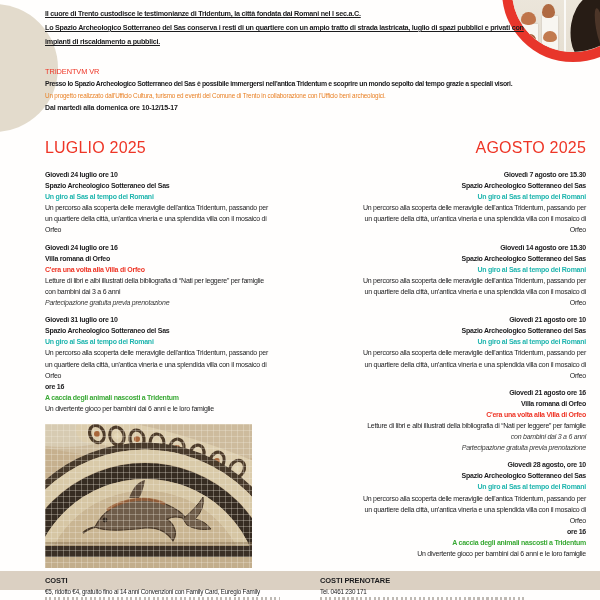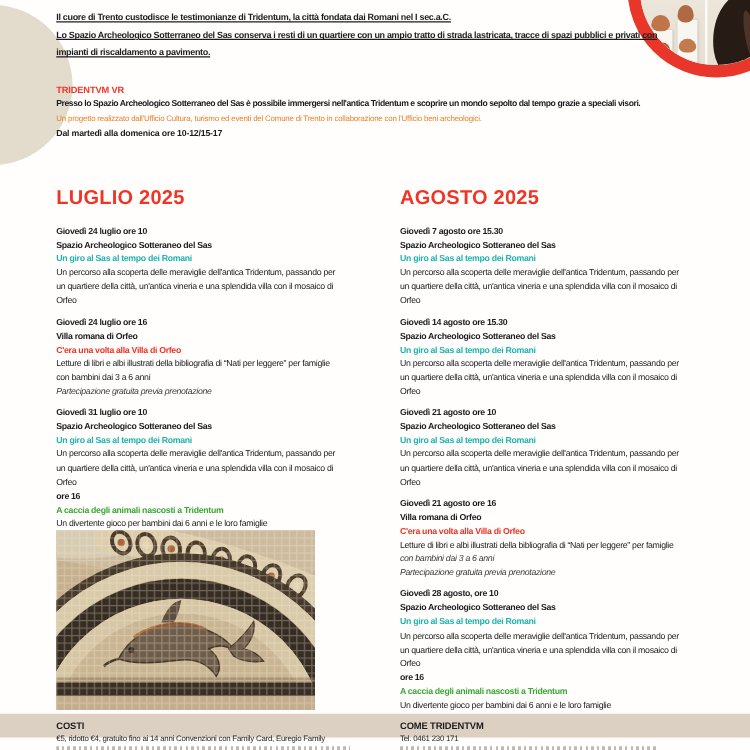--- a/index.html
+++ b/index.html
@@ -20,29 +20,29 @@
         border-radius:55% 45% 48% 52%/60% 50% 55% 45%;transform:rotate(-8deg);}
   .hair-hl{position:absolute;left:84px;top:78px;width:8px;height:40px;background:#5c4030;border-radius:50%;transform:rotate(-10deg);opacity:.7;}
 
   
   .ln{white-space:nowrap;}
   .intro{position:absolute;left:45px;top:7px;}
   .intro .ln{font-size:7.2px;font-weight:700;line-height:14px;letter-spacing:-0.25px;text-decoration:underline;}
 
   .vrblock{position:absolute;left:45px;top:66px;}
   .vrblock .ln{line-height:12px;}
-  .s-red{color:var(--red);font-weight:700;font-size:7.4px;letter-spacing:-0.1px;}
+  .s-red{color:var(--red);font-weight:400;font-size:7.4px;letter-spacing:-0.1px;}
   .s-vrbody{font-weight:700;font-size:6.9px;letter-spacing:-0.35px;}
   .s-orange{color:var(--orange);font-size:6.3px;letter-spacing:-0.15px;}
   .s-b2{font-weight:700;font-size:7px;letter-spacing:-0.15px;}
 
   .col{position:absolute;top:139px;}
   .col-left{left:45px;width:262px;}
-  .col-right{left:320px;width:266px;}
-  .month{margin:11px 0 12px 0;font-size:16px;font-weight:700;color:var(--red);letter-spacing:0.2px;}
+  .col-right{left:320px;width:266px;text-align:right;}
+  .month{margin:0 0 12px 0;font-size:16px;font-weight:400;color:var(--red);letter-spacing:0.2px;}
 
   .event{margin-bottom:6px;}
   .event .ln{font-size:7px;line-height:11.1px;letter-spacing:-0.25px;}
   .s-d,.s-p,.s-b{font-weight:700;}
   .s-teal{color:var(--teal);font-weight:700;}
   .s-redt{color:var(--red);font-weight:700;}
   .s-green{color:var(--green);font-weight:700;}
   .s-it{font-style:italic;color:#3a3a3a;}
 
   
@@ -75,22 +75,22 @@
     <div class="pot" style="left:12px;top:104px;width:12px;height:10px;background:#a55a33;"></div>
     <div class="pot" style="left:31px;top:101px;width:14px;height:11px;background:#c27a4e;"></div>
     <div class="glassline"></div>
 
     <div class="hair"></div>
     <div class="hair-hl"></div>
   </div>
 
   <div class="intro">
       <div class="ln s-b2">Il cuore di Trento custodisce le testimonianze di Tridentum, la città fondata dai Romani nel I sec.a.C.</div>
-      <div class="ln s-b2">Lo Spazio Archeologico Sotterraneo del Sas conserva i resti di un quartiere con un ampio tratto di strada lastricata, tracce di spazi pubblici e privati con</div>
-      <div class="ln s-b2">impianti di riscaldamento a pavimento.</div>
+      <div class="ln s-b2">Lo Spazio Archeologico Sotterraneo del Sas conserva i resti di un quartiere con un ampio tratto di strada lastricata, luglio di spazi pubblici e privati con</div>
+      <div class="ln s-b2">impianti di riscaldamento a pubblici.</div>
     </div>
 
   <div class="vrblock">
       <div class="ln s-red">TRIDENTVM VR</div>
       <div class="ln s-vrbody">Presso lo Spazio Archeologico Sotterraneo del Sas è possibile immergersi nell'antica Tridentum e scoprire un mondo sepolto dal tempo grazie a speciali visori.</div>
       <div class="ln s-orange">Un progetto realizzato dall'Ufficio Cultura, turismo ed eventi del Comune di Trento in collaborazione con l'Ufficio beni archeologici.</div>
       <div class="ln s-b2">Dal martedì alla domenica ore 10-12/15-17</div>
     </div>
 
   <div class="col col-left">
@@ -228,21 +228,21 @@
 
   <div class="footer">
     <div class="fcol fcol-left">
       <div class="ftitle">COSTI</div>
       <div>
           <div class="fline ln">€5, ridotto €4, gratuito fino ai 14 anni Convenzioni con Family Card, Euregio Family</div>
         </div>
       <div class="cut cut-l"></div>
     </div>
     <div class="fcol fcol-right">
-      <div class="ftitle">COME TRIDENTVM</div>
+      <div class="ftitle">COSTI PRENOTARE</div>
       <div>
           <div class="fline ln">Tel. 0461 230 171</div>
         </div>
       <div class="cut cut-r"></div>
     </div>
   </div>
 
 </div>
 
 </body></html>

